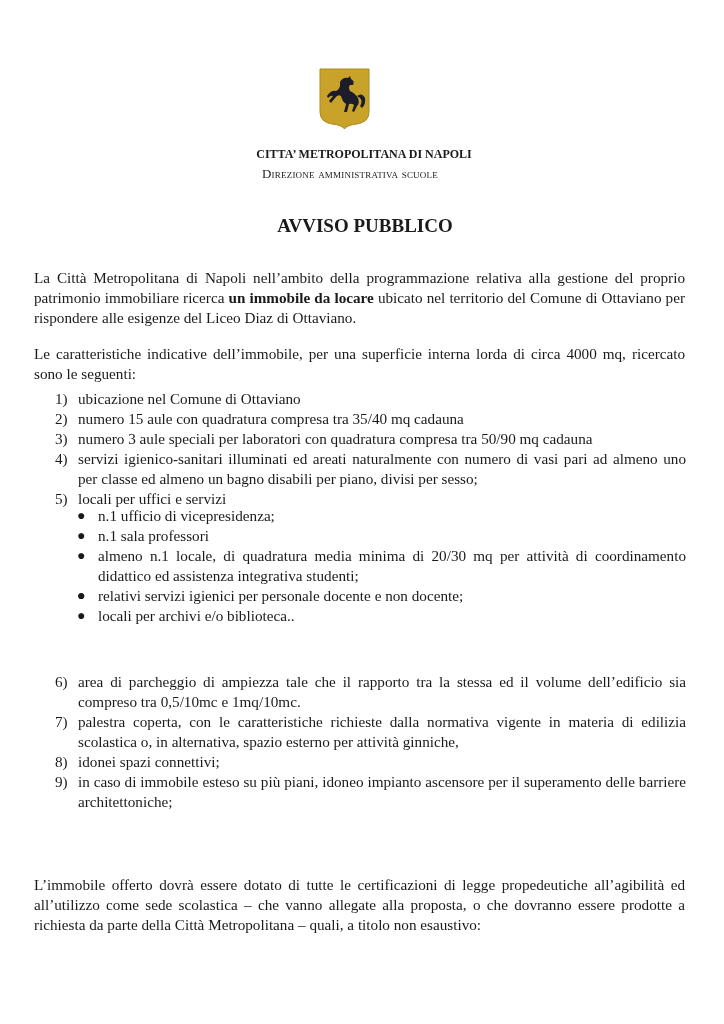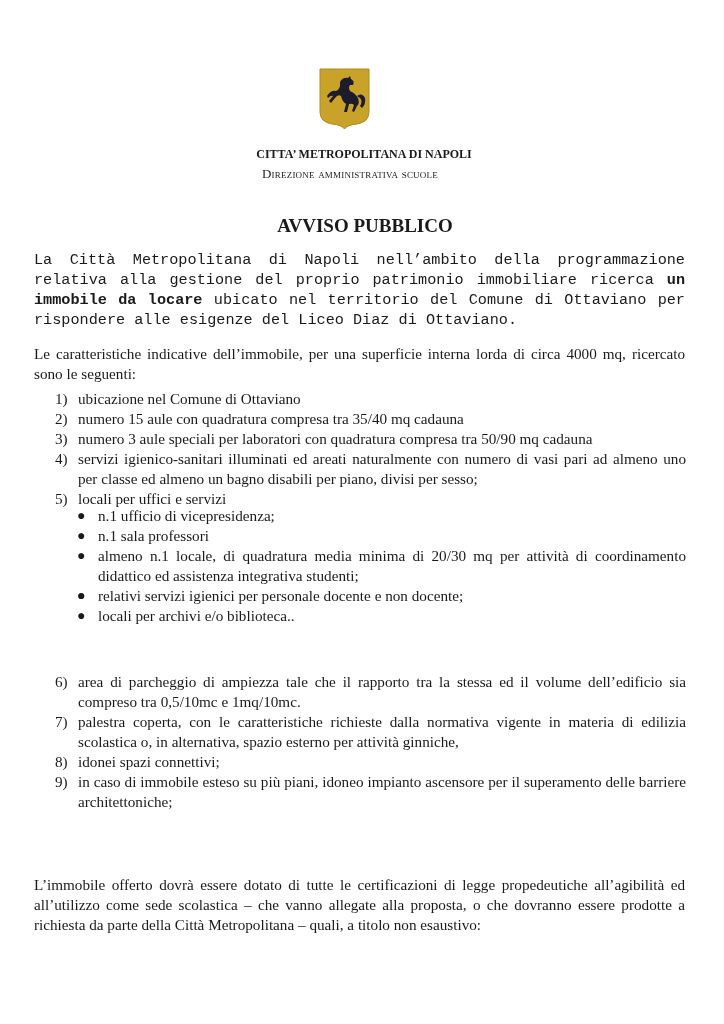--- a/index.html
+++ b/index.html
@@ -15,21 +15,21 @@
     .org-sub { position: absolute; left: 262px; top: 166px; font-size: 13px; font-variant: small-caps;
                letter-spacing: 0.2px; }
 
     .doc-title { position: absolute; left: 0; width: 724px; top: 215px; text-align: center;
                  font-weight: bold; font-size: 19px; }
     .doc-title span { position: relative; left: 3px; }
 
     .para { position: absolute; left: 34px; width: 651px; font-size: 15.2px; line-height: 20px;
             text-align: justify; }
     .para b { font-weight: bold; }
-    .p1 { top: 250px; font-family: Liberation Mono, monospace; }
+    .p1 { top: 268px; }
     .p2 { top: 344px; }
     .p3 { top: 875px; }
 
     .list { position: absolute; left: 55px; width: 631px; font-size: 15.2px; line-height: 20px; }
     .list1 { top: 389px; }
     .list2 { top: 672px; }
     .li { position: relative; padding-left: 23px; text-align: justify; }
     .li .num { position: absolute; left: 0; top: 0; }
 
     .bullets { position: absolute; left: 77px; top: 506px; width: 609px; font-size: 15.2px; line-height: 20px; }

